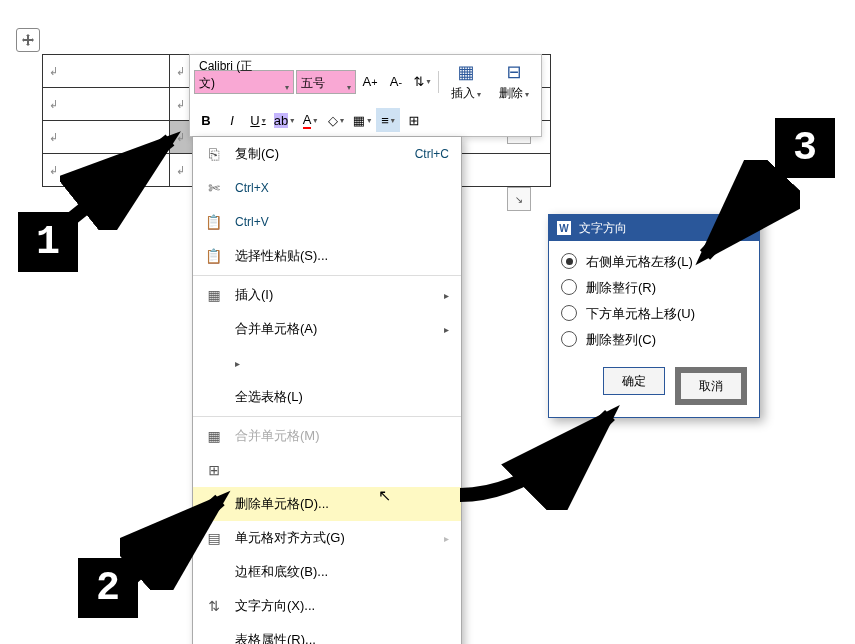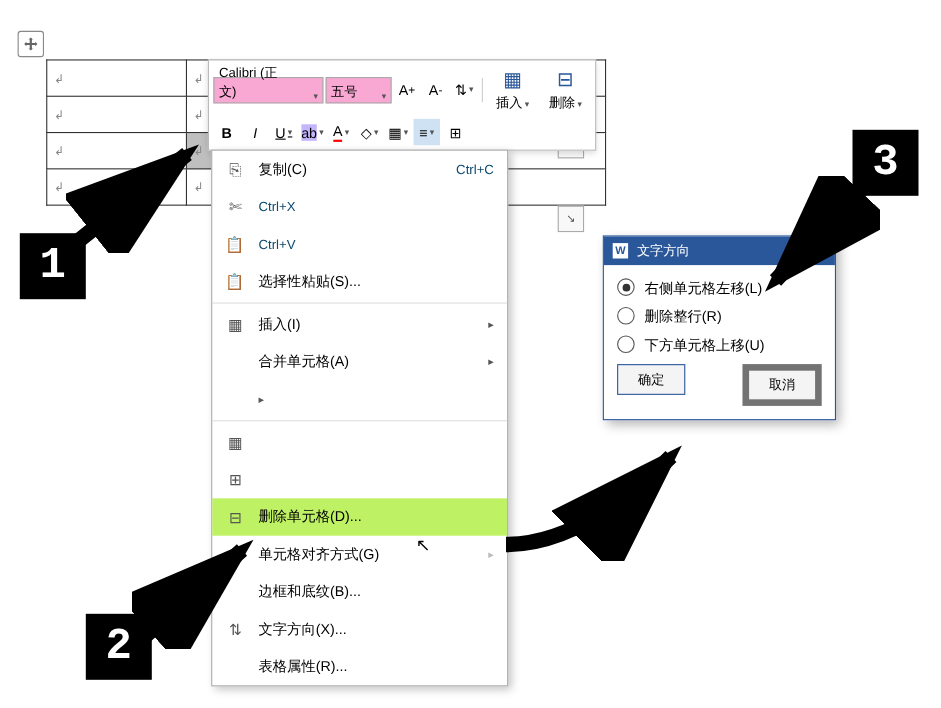--- a/index.html
+++ b/index.html
@@ -11,36 +11,36 @@
 .tb-row{display:flex;align-items:center;gap:2px}
 .tb-sel{border:1px solid #aaa;background:#f9a8d4;padding:1px 4px;font-size:12px;height:20px;display:flex;align-items:flex-end;gap:20px}
 .tb-sel.wide{width:90px}.tb-sel.med{width:50px}
 .tb-btn{min-width:22px;height:22px;display:flex;align-items:center;justify-content:center;border:1px solid transparent;font-size:13px}
 .tb-drop{font-size:8px;color:#555;padding-left:2px}
 .tb-sep{width:1px;height:22px;background:#ccc;margin:0 2px}
 .tb-big{display:flex;flex-direction:column;align-items:center;padding:2px 8px;gap:2px;font-size:12px}
 .tb-big .ic{font-size:18px;color:#2a579a}
 .context-menu{position:absolute;left:192px;top:136px;width:268px;background:#fff;border:1px solid #aaa;box-shadow:3px 3px 8px rgba(0,0,0,0.25)}
 .cm-item{display:flex;align-items:center;height:34px;padding:0 12px;gap:12px;position:relative}
-.cm-item.hl{background:#bef264}
+.cm-item.hl{background:#fef9c3}
 .cm-item.dis{color:#aaa}
 .cm-ic{width:18px;text-align:center;color:#555;font-size:14px}
 .cm-lab{flex:1}
 .cm-sc{color:#0c4a6e;font-size:12px}
 .cm-ar{color:#555;font-size:10px}
 .cm-sep{height:1px;background:#ddd;margin:2px 0}
 .cursor{position:absolute;left:378px;top:486px;font-size:16px;color:#000;pointer-events:none}
 .dialog{position:absolute;left:548px;top:214px;width:210px;background:#fff;border:1px solid #2a579a;box-shadow:4px 4px 10px rgba(0,0,0,0.3)}
 .dlg-title{background:#2a579a;color:#fff;height:26px;display:flex;align-items:center;padding:0 8px;gap:8px;font-size:12px}
 .dlg-title .x{margin-left:auto;width:20px;text-align:center}
 .dlg-body{padding:12px}
 .radio-row{display:flex;gap:9px;height:26px}
 .radio{width:14px;height:14px;border:1px solid #555;border-radius:50%;display:flex;align-items:center;justify-content:center}
 .radio.sel::after{content:"";width:7px;height:7px;background:#333;border-radius:50%}
-.dlg-btns{display:flex;gap:10px;justify-content:space-between;}
+.dlg-btns{display:flex;gap:10px;justify-content:flex-end;margin-top:10px}
 .dlg-btn{min-width:60px;height:26px;border:6px solid #737373;background:#f4f4f4;display:flex;align-items:center;justify-content:center;font-size:12px}
 .dlg-btn.pri{border:1px solid #2a579a}
 .num-box{position:absolute;width:60px;height:60px;background:#000;color:#fff;font-family:"Courier New",monospace;font-size:40px;font-weight:bold;display:flex;align-items:center;justify-content:center}
 .exp-btn{position:absolute;width:22px;height:22px;border:1px solid #aaa;background:#f8f8f8;display:flex;align-items:center;justify-content:center;font-size:10px;color:#555}
 svg.arrow{position:absolute;pointer-events:none}
 </style>
 </head>
 <body>
 
 <div class="move-handle">
@@ -152,23 +152,28 @@
     </div>
   <div class="cm-item">
       <span class="cm-ic"></span>
       <span class="cm-lab">合并单元格(A)</span>
       <span class="cm-ar">▸</span>
     </div>
   <div class="cm-item">
       <span class="cm-ic"></span>
       <span class="cm-ar">▸</span>
     </div>
+  <div class="cm-item">
+      <span class="cm-ic"></span>
+      <span class="cm-lab">全选表格(L)</span>
+    </div>
   <div class="cm-sep"></div>
   <div class="cm-item dis">
       <span class="cm-ic">▦</span>
+      <span class="cm-lab">合并单元格(M)</span>
     </div>
   <div class="cm-item">
       <span class="cm-ic">⊞</span>
     </div>
   <div class="cm-item hl">
       <span class="cm-ic">⊟</span>
       <span class="cm-lab">删除单元格(D)...</span>
     </div>
   <div class="cm-item">
       <span class="cm-ic">▤</span>
@@ -202,20 +207,24 @@
         <span>右侧单元格左移(L)</span>
       </div>
     <div class="radio-row">
         <span class="radio"></span>
         <span>删除整行(R)</span>
       </div>
     <div class="radio-row">
         <span class="radio"></span>
         <span>下方单元格上移(U)</span>
       </div>
+    <div class="radio-row">
+        <span class="radio"></span>
+        <span>删除整列(C)</span>
+      </div>
     <div class="dlg-btns">
       <div class="dlg-btn pri">确定</div>
       <div class="dlg-btn">取消</div>
     </div>
   </div>
 </div>
 
 <div class="num-box" style="left:18px;top:212px">1</div>
 <div class="num-box" style="left:78px;top:558px">2</div>
 <div class="num-box" style="left:775px;top:118px">3</div>

